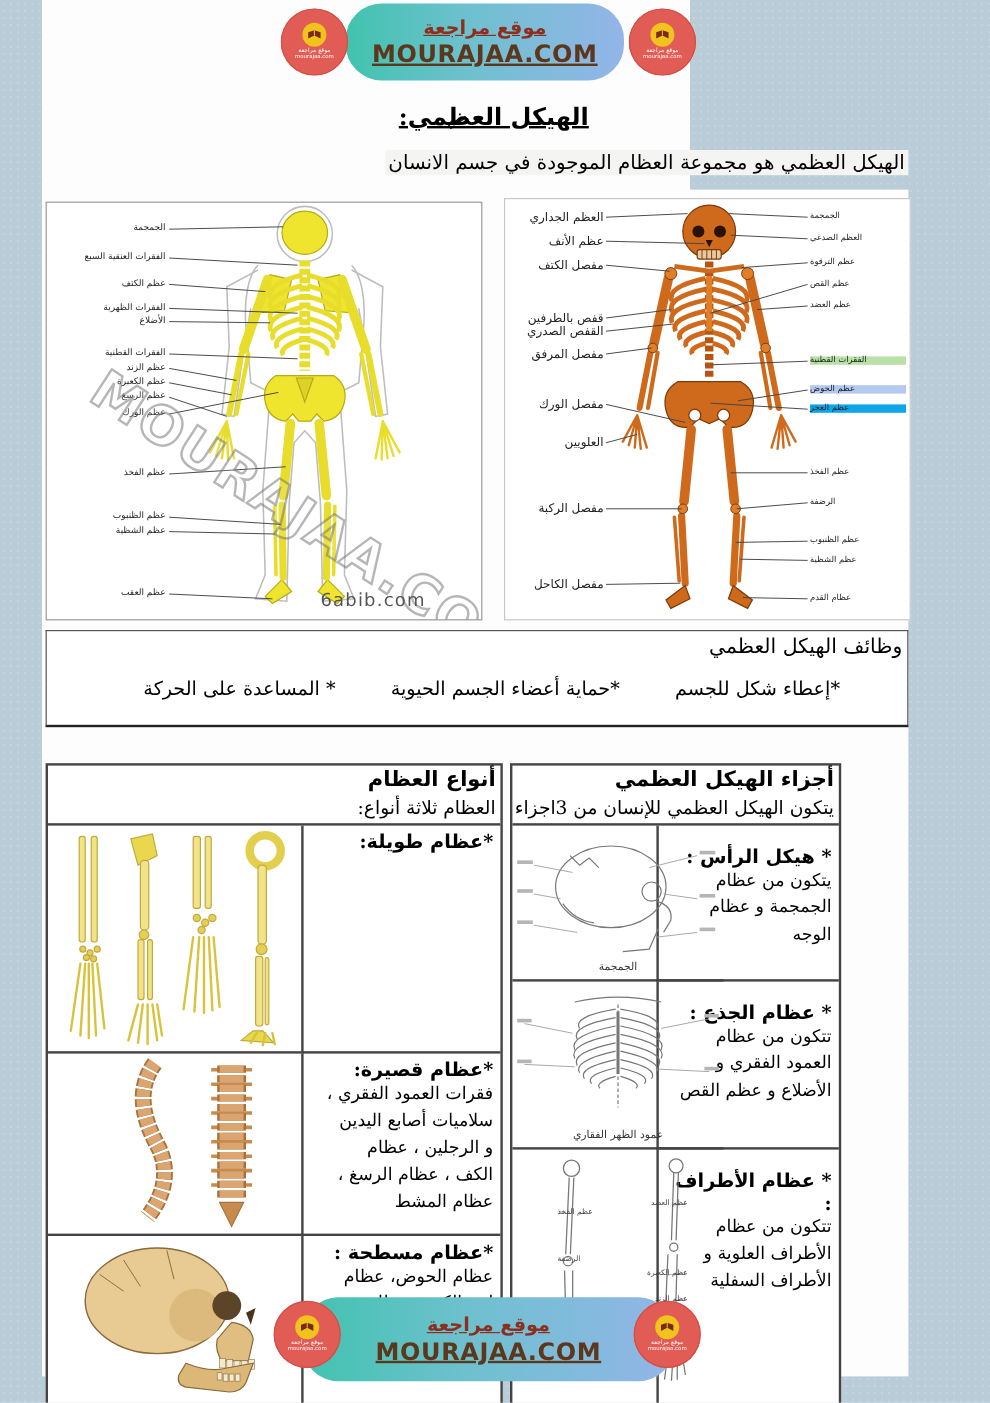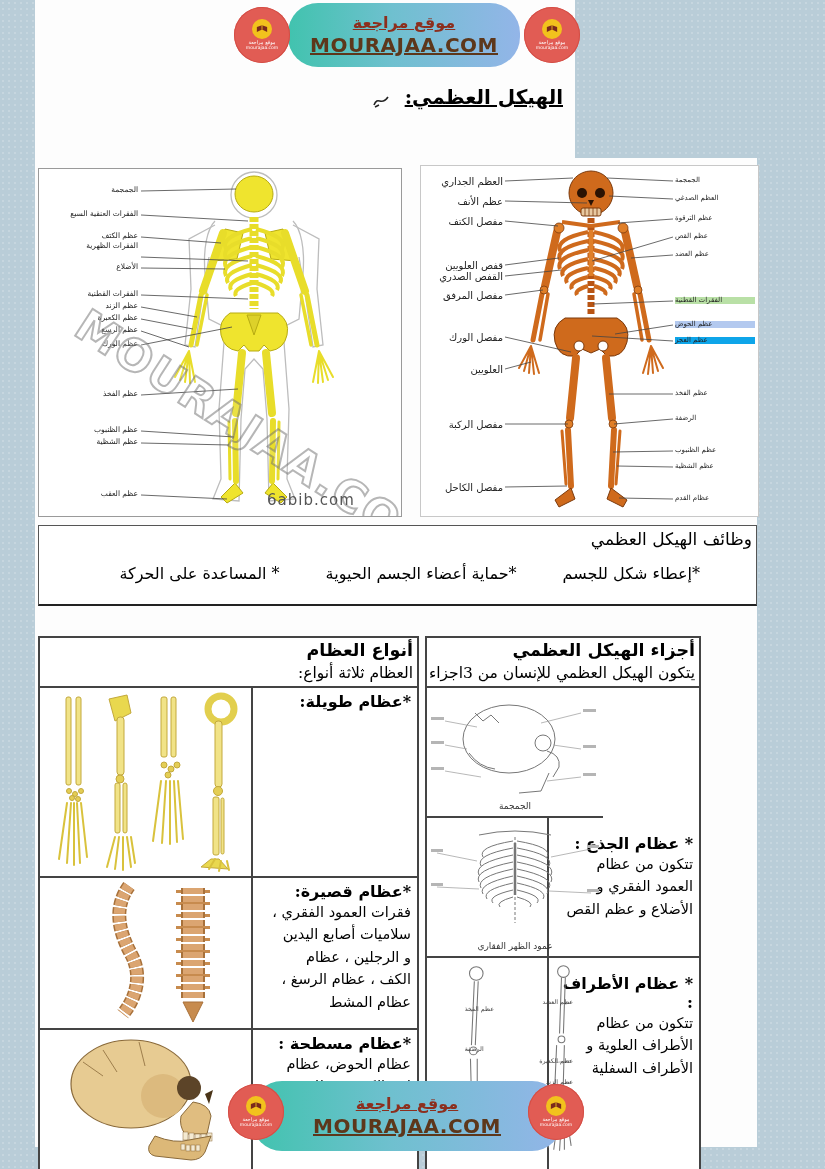--- a/index.html
+++ b/index.html
@@ -17,21 +17,21 @@
     background:linear-gradient(90deg,#41c3ae 0%,#6fc0cf 45%,#93b5e8 100%);
     display:flex;flex-direction:column;align-items:center;justify-content:center;gap:1px}
   .banner .t1{font-size:16px;font-weight:bold;color:#8c2f1e;text-decoration:underline;direction:rtl}
   .banner .t2{font-size:20px;font-weight:bold;color:#5d371b;text-decoration:underline;letter-spacing:.5px}
   .logo{position:absolute;width:56px;height:56px;border-radius:50%;background:#e15c54;z-index:21;
     display:flex;flex-direction:column;align-items:center;justify-content:center;gap:1px;box-shadow:0 0 0 1px #d44e46 inset}
   .logo .badge{width:20px;height:20px;border-radius:50%;background:#f2c21d;display:flex;align-items:center;justify-content:center}
   .logo .l1{font-size:5px;color:#fff;line-height:1;direction:rtl}
   .logo .l2{font-size:4.5px;color:#fff;line-height:1}
   
-  .doc-title{position:absolute;top:85px;left:260px;width:303px;direction:rtl;text-align:right;z-index:5;
+  .doc-title{position:absolute;top:85px;left:260px;width:303px;direction:rtl;text-align:center;z-index:5;
     font-size:20px;font-weight:bold;text-decoration:underline;font-family:"DejaVu Serif","DejaVu Sans",serif}
   .doc-def{position:absolute;top:126px;left:35px;width:722px;direction:rtl;text-align:right;font-size:16.5px;z-index:5;
     font-family:"DejaVu Serif","DejaVu Sans",serif}
   .doc-def span{background:#f4f4f2;padding:1px 3px}
   
   .fig-box{position:absolute;background:#fff;border:1px solid #9a9a9a;z-index:3;overflow:hidden}
   .lbl{position:absolute;left:2px;width:97px;text-align:right;font-size:7.5px;color:#222;direction:rtl;line-height:1;z-index:4}
   .rlblL{position:absolute;left:2px;width:80px;text-align:right;font-size:10px;color:#222;direction:rtl;line-height:1;z-index:4}
   .rlblR{position:absolute;left:254px;width:80px;text-align:left;font-size:7px;color:#222;direction:rtl;line-height:1;z-index:4}
   .hl-g{background:#b9e0a6}.hl-b{background:#b3c9ef}.hl-r{background:#0ea5e9}
@@ -92,20 +92,21 @@
     <div class="l1">موقع مراجعة</div>
     <div class="l2">mourajaa.com</div>
   </div>
 
   <div class="abs" style="left:372px;top:92px;z-index:5">
     <svg width="18" height="18" viewBox="0 0 18 18">
         <path d="M2 13 C6 3 9 15 16 5 M3 15 l4 -2" stroke="#222" stroke-width="1.6" fill="none"></path>
       </svg>
   </div>
   <div class="doc-title">الهيكل العظمي:</div>
+  <div class="doc-def"><span>الهيكل العظمي هو مجموعة العظام الموجودة في جسم الانسان</span></div>
 
   <div class="fig-box" style="left:38px;top:168px;width:362px;height:347px">
     <svg width="362" height="347" viewBox="0 0 362 347">
 
       <g stroke="#bdbdbd" stroke-width="1.3" fill="none">
         <circle cx="215" cy="26" r="23"></circle>
         <path d="M176 52 C168 60 164 80 166 104 L170 150 L186 158 L244 158 L260 150 L264 104 C266 80 262 60 254 52"></path>
         <path d="M176 56 L150 70 L152 120 L146 176 L156 178 L164 124 L170 88"></path>
         <path d="M254 56 L280 70 L278 120 L284 176 L274 178 L266 124 L260 88"></path>
         <path d="M186 160 L180 240 L182 310 L174 330 L200 332 L202 250 L206 200 L215 190 L224 200 L228 250 L230 332 L256 330 L248 310 L250 240 L244 160"></path>
@@ -169,21 +170,21 @@
           <line x1="102" y1="176" x2="193" y2="158"></line>
         <line x1="102" y1="226" x2="199" y2="220"></line>
           <line x1="102" y1="262" x2="195" y2="268"></line>
         <line x1="102" y1="274" x2="190" y2="276"></line>
           <line x1="102" y1="326" x2="188" y2="330"></line>
       </g>
     </svg>
     <div class="lbl" style="top:17px">الجمجمة</div>
     <div class="lbl" style="top:41px">الفقرات العنقية السبع</div>
     <div class="lbl" style="top:63px">عظم الكتف</div>
-    <div class="lbl" style="top:73px">الفقرات الظهرية</div>
+    <div class="lbl" style="top:83px">الفقرات الظهرية</div>
     <div class="lbl" style="top:94px">الأضلاع</div>
     <div class="lbl" style="top:121px">الفقرات القطنية</div>
     <div class="lbl" style="top:133px">عظم الزند</div>
     <div class="lbl" style="top:145px">عظم الكعبرة</div>
     <div class="lbl" style="top:157px">عظم الرسغ</div>
     <div class="lbl" style="top:171px">عظم الورك</div>
     <div class="lbl" style="top:221px">عظم الفخذ</div>
     <div class="lbl" style="top:257px">عظم الظنبوب</div>
     <div class="lbl" style="top:269px">عظم الشظية</div>
     <div class="lbl" style="top:321px">عظم العقب</div>
@@ -281,21 +282,21 @@
         <line x1="252" y1="228" x2="188" y2="228"></line>
           <line x1="252" y1="253" x2="193" y2="258"></line>
         <line x1="252" y1="285" x2="192" y2="286"></line>
           <line x1="252" y1="301" x2="196" y2="300"></line>
         <line x1="252" y1="333" x2="198" y2="332"></line>
       </g>
     </svg>
     <div class="rlblL" style="top:11px">العظم الجداري</div>
     <div class="rlblL" style="top:31px">عظم الأنف</div>
     <div class="rlblL" style="top:51px">مفصل الكتف</div>
-    <div class="rlblL" style="top:95px">قفص العلويين</div>
+    <div class="rlblL" style="top:95px">قفص بالطرفين</div>
     <div class="rlblL" style="top:106px">القفص الصدري</div>
     <div class="rlblL" style="top:125px">مفصل المرفق</div>
     <div class="rlblL" style="top:167px">مفصل الورك</div>
     <div class="rlblL" style="top:199px">العلويين</div>
     <div class="rlblL" style="top:254px">مفصل الركبة</div>
     <div class="rlblL" style="top:317px">مفصل الكاحل</div>
     <div class="rlblR" style="top:11px">الجمجمة</div>
     <div class="rlblR" style="top:29px">العظم الصدغي</div>
     <div class="rlblR" style="top:49px">عظم الترقوة</div>
     <div class="rlblR" style="top:67px">عظم القص</div>
@@ -410,20 +411,24 @@
           </g>
         </svg>
       </div>
     </div>
   </div>
 
   <div class="big-box" style="left:425px;width:276px;height:537px">
     <div class="bb-title">أجزاء الهيكل العظمي</div>
     <div class="bb-sub">يتكون الهيكل العظمي للإنسان من 3اجزاء</div>
     <div class="tbl">
+      <div class="cell txtcell rowline" style="top:0;height:130px;width:152px;padding-top:16px">
+        <div class="cell-head">* هيكل الرأس :</div>
+        <div class="cell-body">يتكون من عظام الجمجمة و عظام الوجه</div>
+      </div>
       <div class="cell txtcell" style="top:270px;bottom:0;width:152px;padding-top:16px">
         <div class="cell-head">* عظام الأطراف :</div>
         <div class="cell-body">تتكون من عظام الأطراف العلوية و الأطراف السفلية</div>
       </div>
       <div class="cell txtcell rowline" style="top:130px;height:140px;width:152px;padding-top:16px">
         <div class="cell-head">* عظام الجذع :</div>
         <div class="cell-body">تتكون من عظام العمود الفقري و الأضلاع و عظم القص</div>
       </div>
       <div class="cell imgcell rowline" style="top:0;height:130px;width:176px">
         <svg width="172" height="106" viewBox="0 0 172 106">

